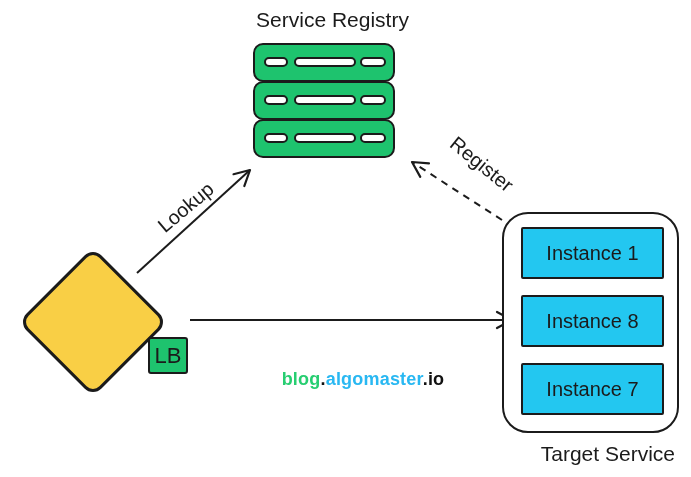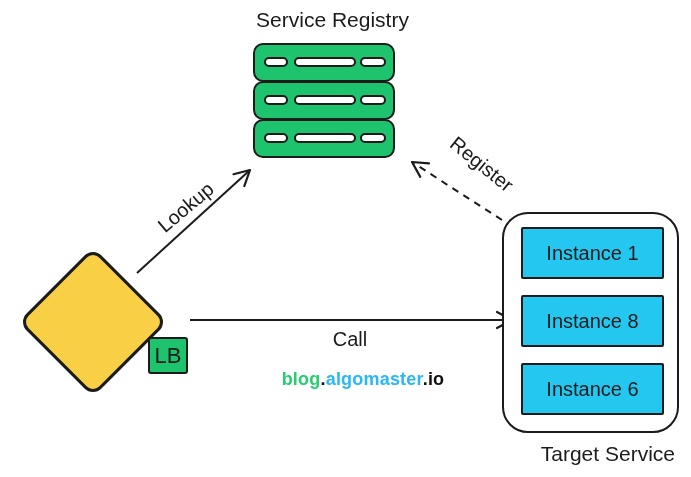--- a/index.html
+++ b/index.html
@@ -117,23 +117,22 @@
       <span class="pill r"></span>
     </div>
   </div>
 
   <div class="diamond"></div>
   <div class="lb-box">LB</div>
 
   <div class="target-box">
     <div class="instance i1">Instance 1</div>
     <div class="instance i2">Instance 8</div>
-    <div class="instance i3">Instance 6</div>
+    <div class="instance i3">Instance 7</div>
   </div>
   <div class="target-title">Target Service</div>
 
   <div class="edge-label lookup-label">Lookup</div>
-  <div class="edge-label call-label">Call</div>
   <div class="edge-label register-label">Register</div>
 
   <div class="watermark"><span class="wm-green">blog</span><span class="wm-ink">.</span><span class="wm-cyan">algomaster</span><span class="wm-ink">.</span><span class="wm-ink">io</span></div>
 
 </div>
 
 </body></html>

